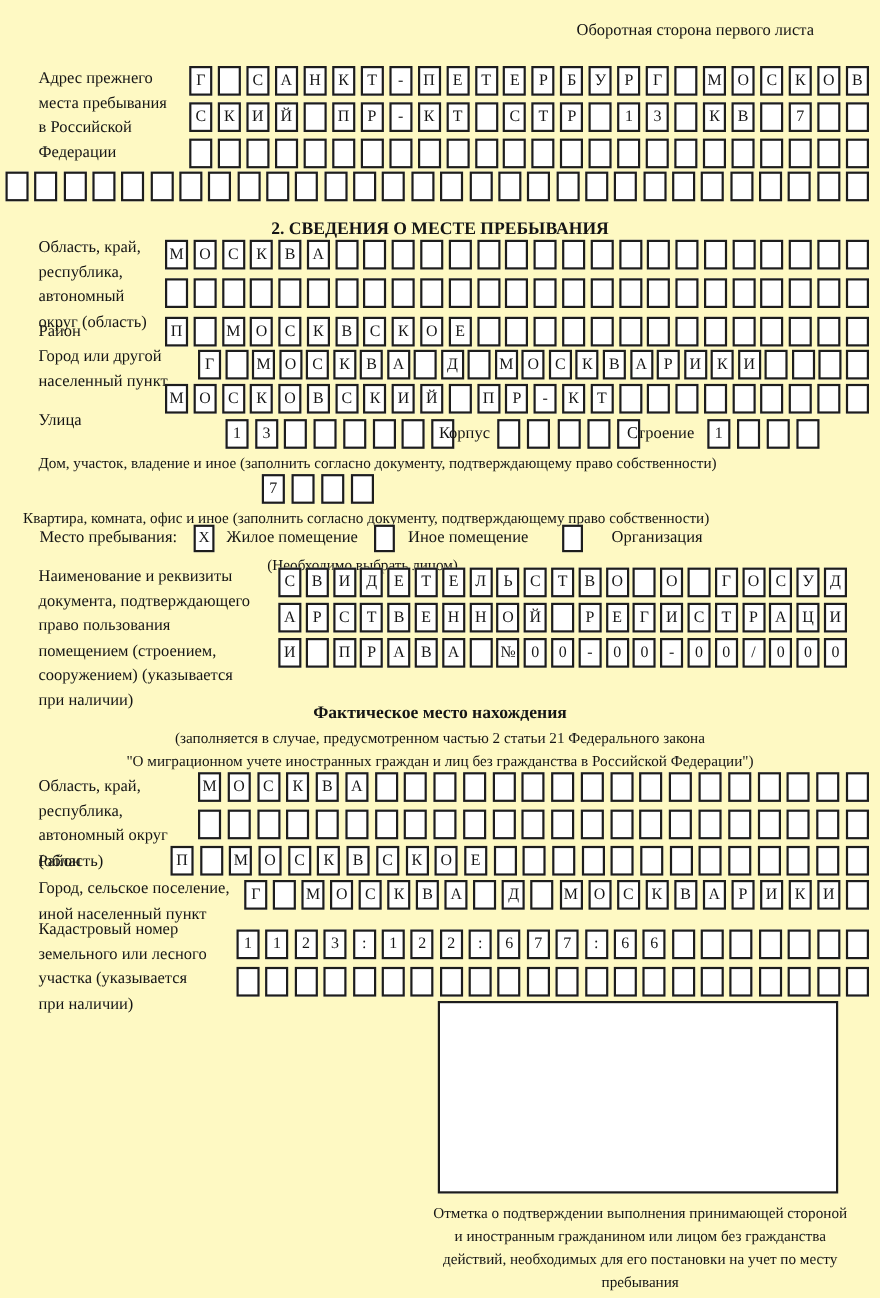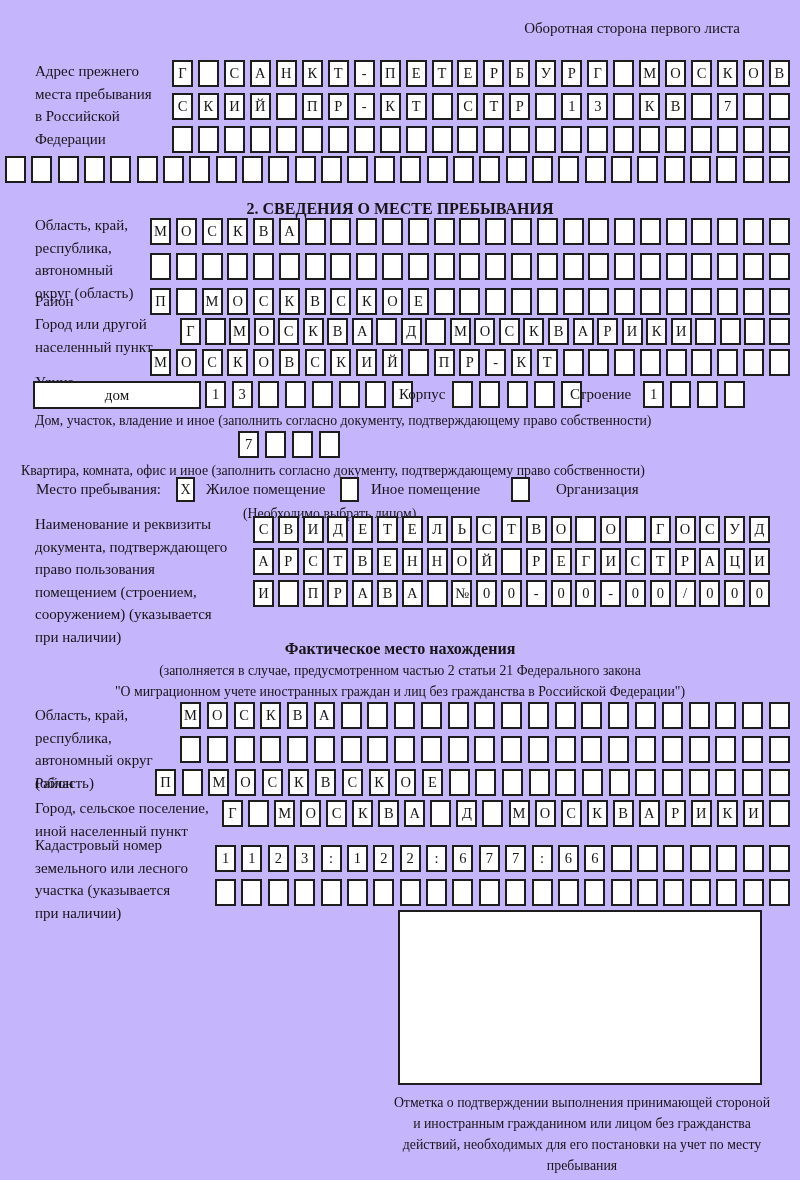--- a/index.html
+++ b/index.html
@@ -1,19 +1,19 @@
 <!DOCTYPE html>
 <html><head>
 <meta charset="utf-8">
 <style>
   * { margin:0; padding:0; box-sizing:border-box; }
   html,body { background:#ffffff; }
   #page {
     position:relative; width:800px; height:1180px;
-    background:#c4b5fd; color:#151515;
+    background:#fef9c3; color:#151515;
     font-family:"Liberation Serif", serif;
     overflow:hidden;
   }
   .abs { position:absolute; }
   .label { font-size:15px; line-height:22.5px; white-space:pre-line; }
   .caption { font-size:13.8px; }
   .center { text-align:center; }
   .title { font-weight:bold; font-size:16px; }
   .cellrow { position:absolute; display:flex; justify-content:space-between; }
   .cell {
@@ -303,21 +303,20 @@
       <div class="cell"></div>
       <div class="cell"></div>
       <div class="cell"></div>
       <div class="cell"></div>
       <div class="cell"></div>
       <div class="cell"></div>
       <div class="cell"></div>
       <div class="cell"></div>
     </div>
 
-  <div class="fieldbox" style="left:33px; top:381px; width:168px;">дом</div>
   <div class="cellrow" style="left:205px; top:381px; width:208px;">
       <div class="cell">1</div>
       <div class="cell">3</div>
       <div class="cell"></div>
       <div class="cell"></div>
       <div class="cell"></div>
       <div class="cell"></div>
       <div class="cell"></div>
       <div class="cell"></div>
     </div>

